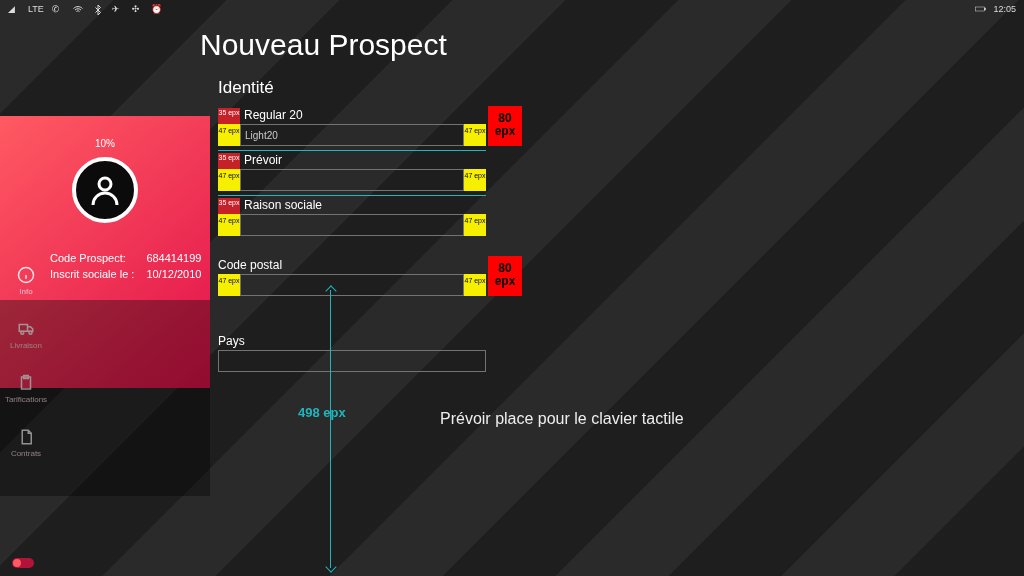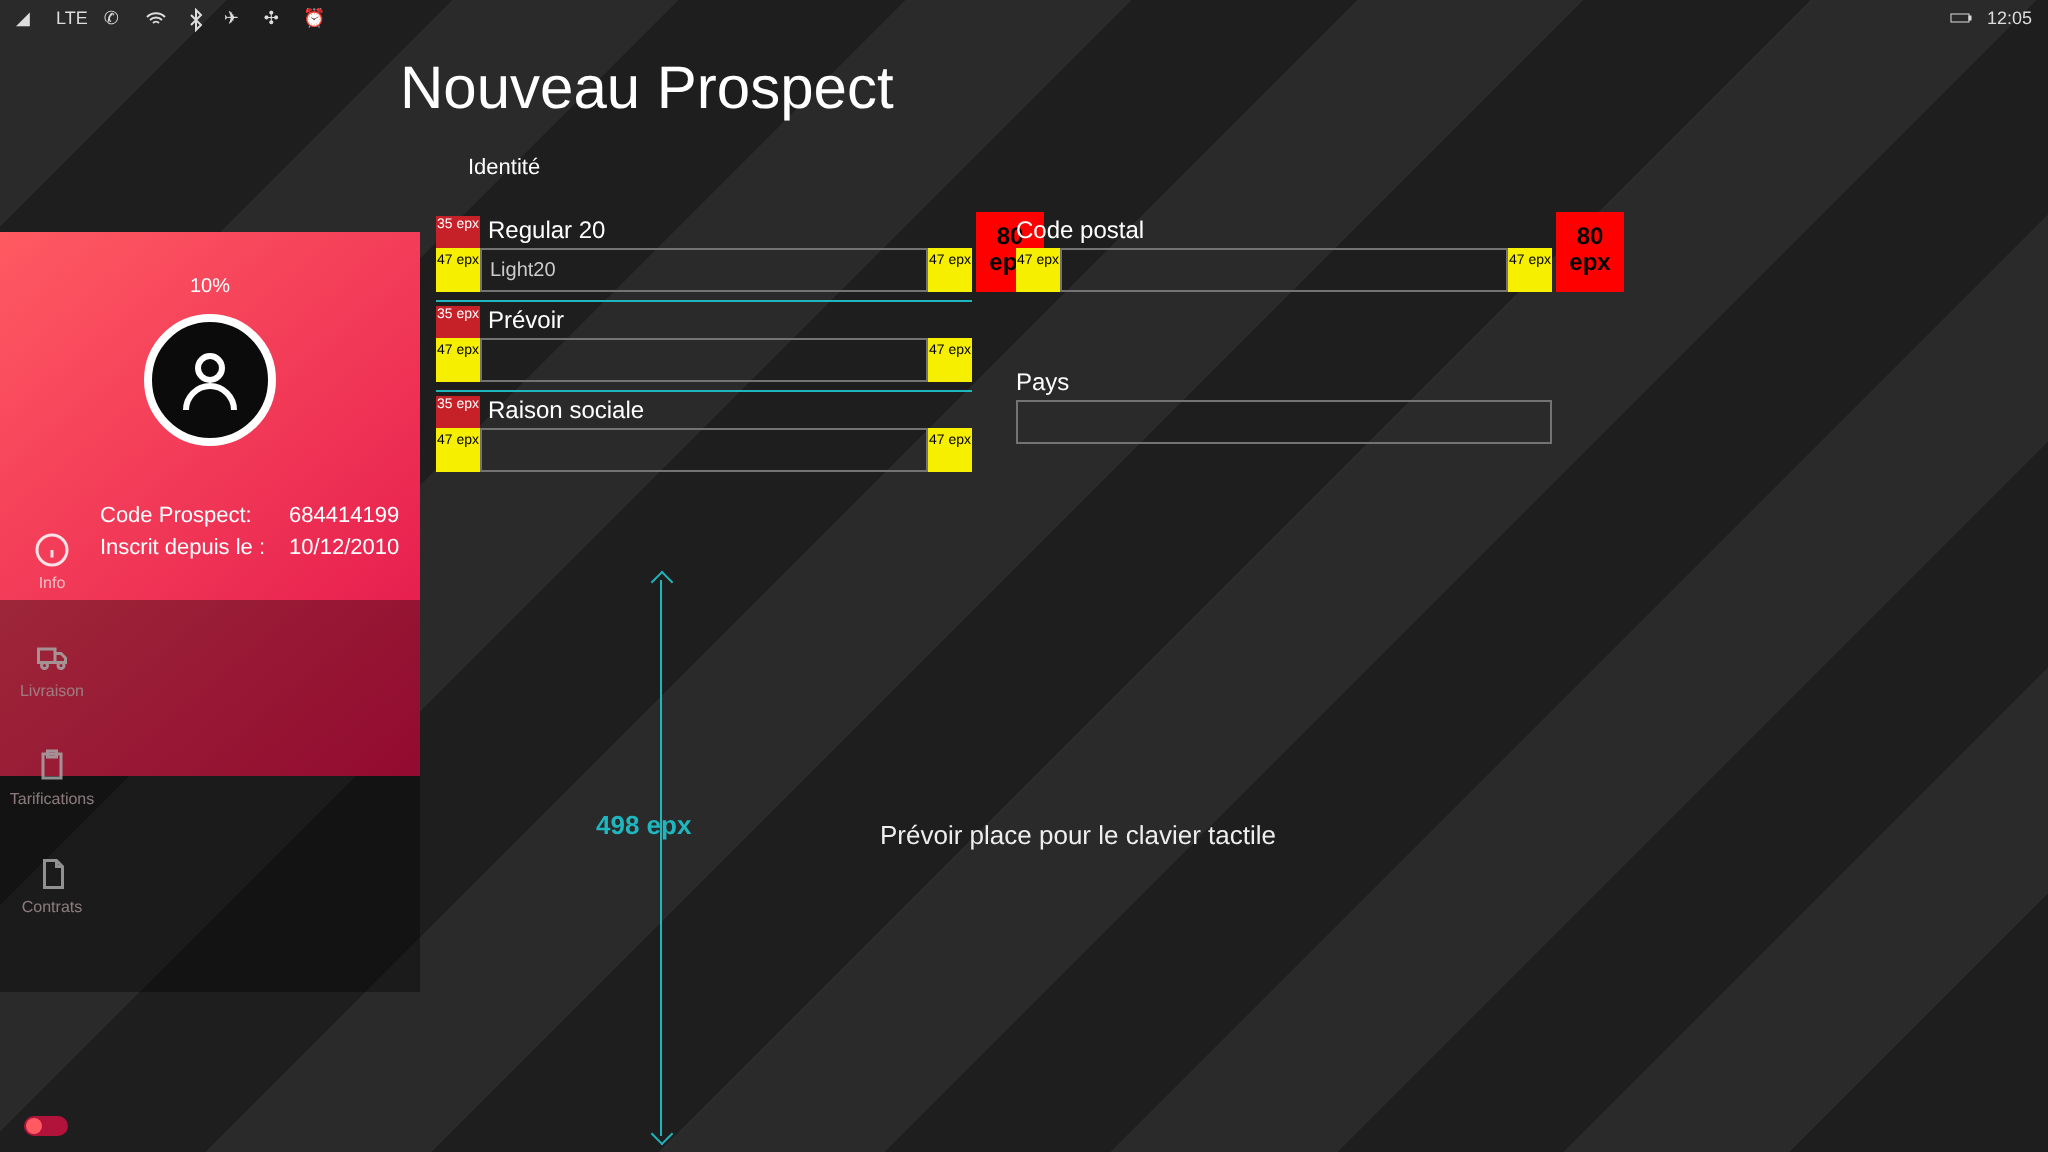--- a/index.html
+++ b/index.html
@@ -16,51 +16,51 @@
     color: #fff;
     position: relative;
   }
   
   .statusbar { position:absolute; top:0; left:0; right:0; height:18px; display:flex; align-items:center; justify-content:space-between; padding:0 8px; font-size:9px; color:#ddd; }
   .statusbar .left { display:flex; gap:8px; align-items:center; }
   .statusbar .right { display:flex; gap:6px; align-items:center; }
   .ico { width:12px; height:10px; display:inline-block; }
   
   .page-title { position:absolute; top:28px; left:200px; font-size:30px; font-weight:400; }
-  .section-title { position:absolute; top:78px; left:218px; font-size:11px; font-weight:300;margin-left:16px; }
+  .section-title { position:absolute; top:78px; left:218px; font-size:17px; font-weight:300; }
   
   .panel { position:absolute; top:116px; left:0; width:210px; height:272px; background: linear-gradient(140deg,#ff5a62,#e1114a); }
   .panel .pct { text-align:center; font-size:10px; margin-top:22px;}
   .avatar { width:66px; height:66px; border:4px solid #fff; border-radius:50%; margin:8px auto; background:#0b0b0b; display:flex; align-items:center; justify-content:center;}
   .avatar svg { width:36px; height:36px; }
   .kvs { font-size:11px; margin:26px 0 0 48px; line-height:14px;}
   .kvs td:first-child{ padding-right:10px; }
   .nav { position:absolute; top:150px; left:0; width:52px; }
   .nav-item { text-align:center; font-size:8px; color:#f3d6da; margin-bottom:24px; opacity:.85;}
   .nav-item svg { width:18px; height:18px; display:block; margin:0 auto 3px;}
   .chip { position:absolute; bottom:8px; left:12px; width:22px; height:10px; border-radius:6px; background:#b2133b; }
   .chip:after{content:"";position:absolute;top:1px;left:1px;width:8px;height:8px;border-radius:50%;background:#ff5a62;}
   
   .form { position:absolute; top:108px; left:218px; width:560px; }
-  .row { display:flex; gap:22px; margin-bottom:4px; }
+  .row { display:flex; gap:22px; margin-bottom:4px;flex-direction:column; }
   .col { width:268px; }
   .spec { position:relative; }
   .tag35 { position:absolute; left:0; top:0; width:22px; height:16px; background:#c62128; font-size:7px; line-height:8px; text-align:center; padding-top:1px;}
   .lbl { margin-left:26px; font-size:12px; font-weight:400; color:#fff; }
   .inwrap { position:relative; height:22px; margin-top:2px;}
   .tag47l { position:absolute; left:0; top:0; width:22px; height:22px; background:#f6ef00; color:#000; font-size:7px; line-height:9px; text-align:center; padding-top:2px;}
   .tag47r { position:absolute; right:0; top:0; width:22px; height:22px; background:#f6ef00; color:#000; font-size:7px; line-height:9px; text-align:center; padding-top:2px;}
   .tag80 { position:absolute; right:-36px; top:-18px; width:34px; height:40px; background:#ff0000; color:#000; font-size:12px; font-weight:700; line-height:13px; text-align:center; padding-top:6px;}
   .tb { position:absolute; left:22px; right:22px; top:0; height:22px; border:1px solid #737373; background:transparent; font-size:10px; color:#fff; padding:0 4px;}
   .tb.noside { left:0; right:0; }
   .tb.light { font-weight:300; color:#ccc;}
   .teal-line { height:1px; background:#1fb6bd; margin:4px 0 2px 0;}
   .col2 .lbl { margin-left:0; }
   
-  .kbmsg { position:absolute; top:410px; left:440px; font-size:13px; font-weight:300; color:#eee;}
+  .kbmsg { position:absolute; top:410px; left:440px; font-size:16px; font-weight:300; color:#eee;}
   .dim498 { position:absolute; top:406px; left:298px; color:#1fb6bd; font-size:13px; font-weight:600; text-align:right; line-height:14px;}
   .dimline { position:absolute; left:330px; top:290px; width:1px; height:278px; background:#1fb6bd;}
   .dimline:before,.dimline:after{content:"";position:absolute;left:-3px;width:7px;height:7px;}
   .dimline:before{top:-3px;border-top:1px solid #1fb6bd;border-right:1px solid #1fb6bd;transform:rotate(-45deg);}
   .dimline:after{bottom:-3px;border-bottom:1px solid #1fb6bd;border-right:1px solid #1fb6bd;transform:rotate(45deg);}
   .dark-overlay { position:absolute; top:300px; left:0; width:210px; height:196px; background:rgba(0,0,0,.35);}
 </style>
 </head>
 <body>
 
@@ -105,21 +105,21 @@
         <path d="M4 22c0-4.4 3.6-8 8-8s8 3.6 8 8"></path>
       </svg>
   </div>
   <table class="kvs">
     <tbody>
         <tr>
           <td>Code Prospect:</td>
           <td>684414199</td>
         </tr>
     <tr>
-          <td>Inscrit depuis le :</td>
+          <td>Inscrit sociale le :</td>
           <td>10/12/2010</td>
         </tr>
   </tbody>
     </table>
 
   <div class="nav">
     <div class="nav-item">
       <svg viewBox="0 0 24 24" fill="none" stroke="#fff" stroke-width="2">
           <circle cx="12" cy="12" r="10"></circle>
           <path d="M12 8h0M12 12v5"></path>

